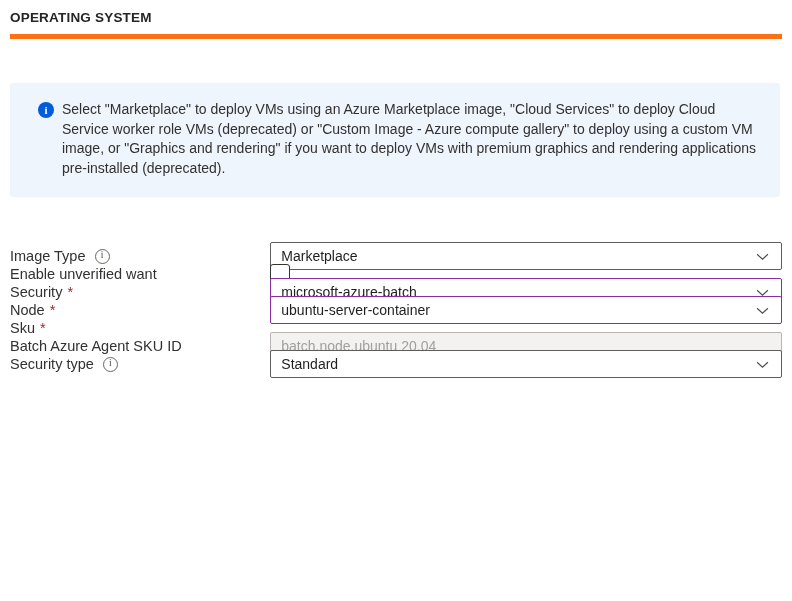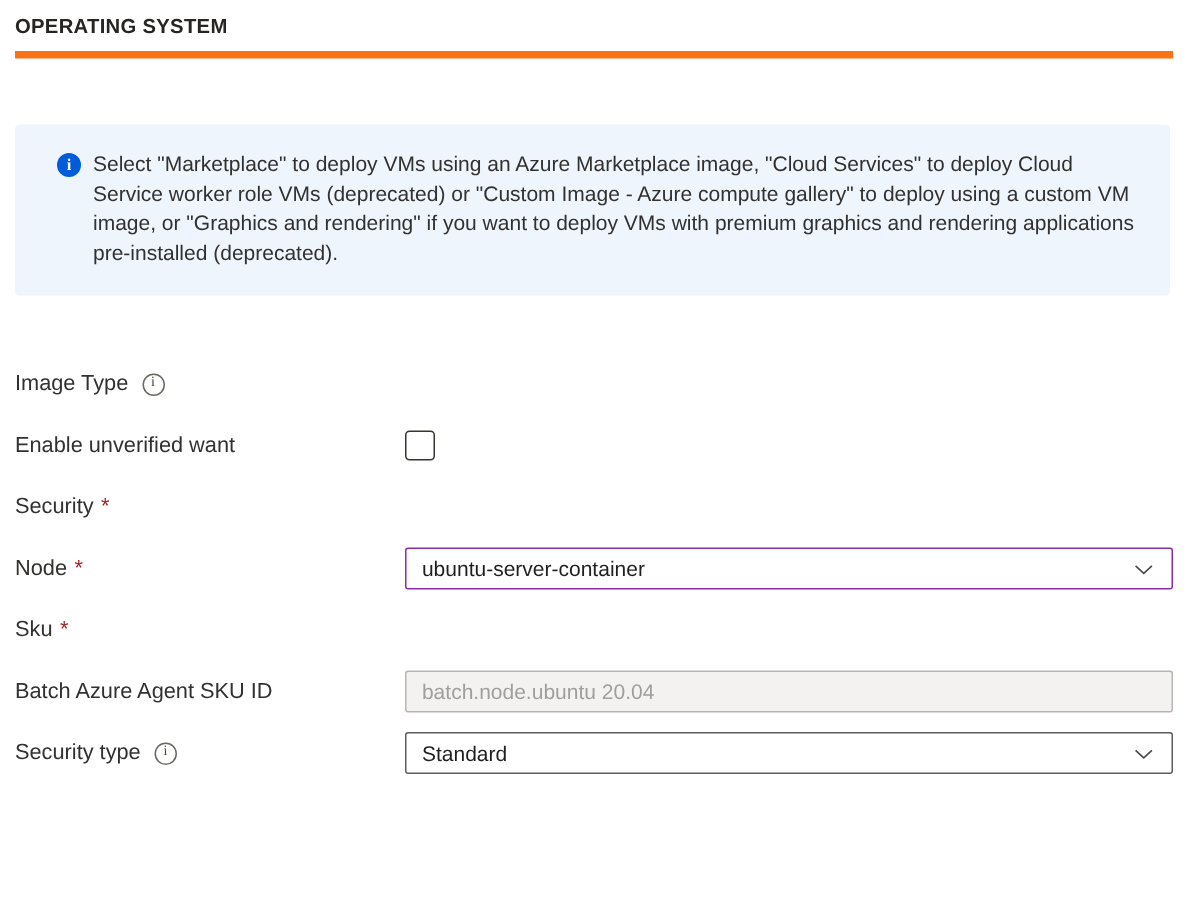--- a/index.html
+++ b/index.html
@@ -52,21 +52,20 @@
     color: #323130;
     max-width: 700px;
   }
 
   
   .form { margin-top: 50px; }
   .form-row {
     display: flex;
     align-items: center;
     height: 18px;
-    margin-bottom: 23px;
     gap: 20px;
   }
   .label-col {
     width: 247px;
     display: flex;
     align-items: center;
     font-size: 14.5px;
     color: #323130;
   }
   .required-marker {
@@ -143,36 +142,56 @@
     <span class="info-banner-text">Select "Marketplace" to deploy VMs using an Azure Marketplace image, "Cloud Services" to deploy Cloud Service worker role VMs (deprecated) or "Custom Image - Azure compute gallery" to deploy using a custom VM image, or "Graphics and rendering" if you want to deploy VMs with premium graphics and rendering applications pre-installed (deprecated).</span>
   </div>
 
   <div class="form">
 
     <div class="form-row">
       <div class="label-col">
         <span>Image Type</span>
         <span class="info-icon-small">i</span>
       </div>
+      <div class="field-col">
+        <div class="dropdown">
+          <span class="dropdown-value">Marketplace</span>
+          <span class="chevron-icon">
+            <svg width="15" height="15" viewBox="0 0 16 16">
+                <path d="M2.2 5.6 L8 10.9 L13.8 5.6" fill="none" stroke="#4d4b49" stroke-width="1.2"></path>
+              </svg>
+          </span>
+        </div>
+      </div>
     </div>
 
     <div class="form-row">
       <div class="label-col">
         <span>Enable unverified want</span>
       </div>
       <div class="field-col">
         <div class="checkbox"></div>
       </div>
     </div>
 
     <div class="form-row">
       <div class="label-col">
         <span>Security</span>
         <span class="required-marker">*</span>
       </div>
+      <div class="field-col">
+        <div class="dropdown modified">
+          <span class="dropdown-value">microsoft-azure-batch</span>
+          <span class="chevron-icon">
+            <svg width="15" height="15" viewBox="0 0 16 16">
+                <path d="M2.2 5.6 L8 10.9 L13.8 5.6" fill="none" stroke="#4d4b49" stroke-width="1.2"></path>
+              </svg>
+          </span>
+        </div>
+      </div>
     </div>
 
     <div class="form-row">
       <div class="label-col">
         <span>Node</span>
         <span class="required-marker">*</span>
       </div>
       <div class="field-col">
         <div class="dropdown modified">
           <span class="dropdown-value">ubuntu-server-container</span>

